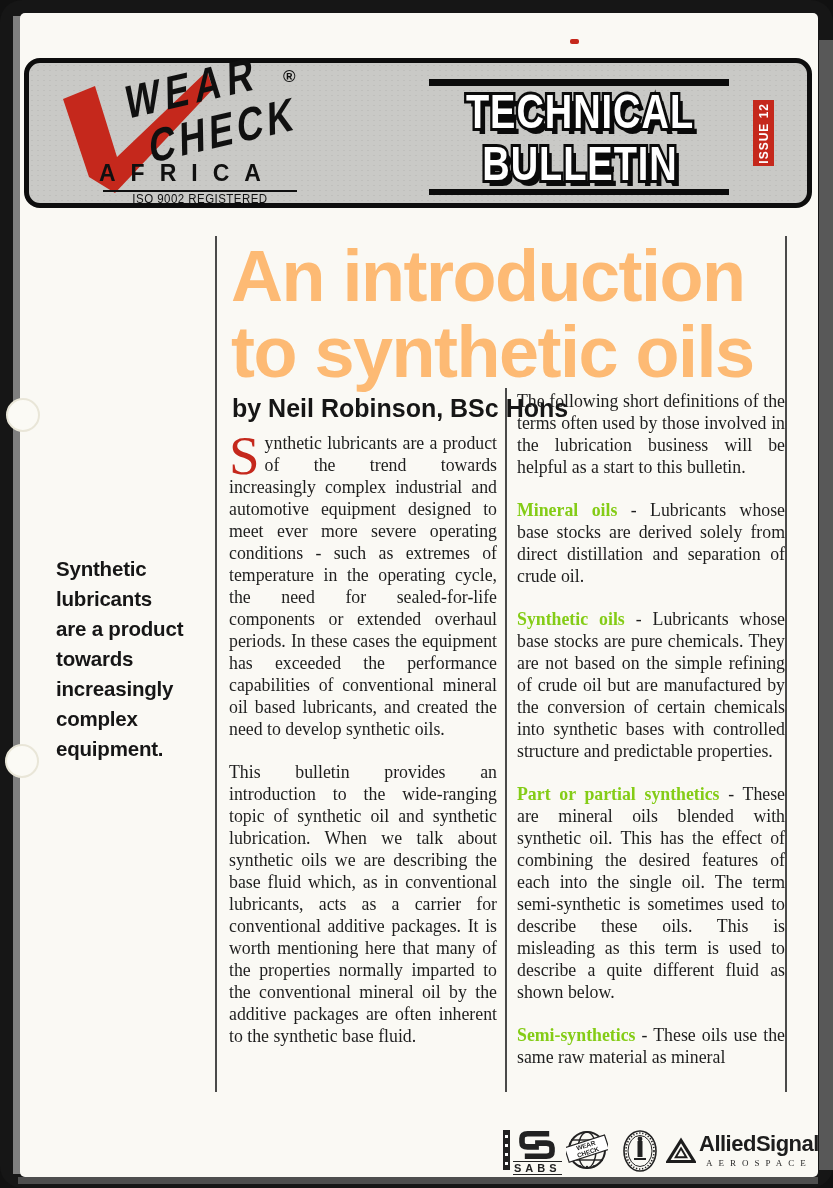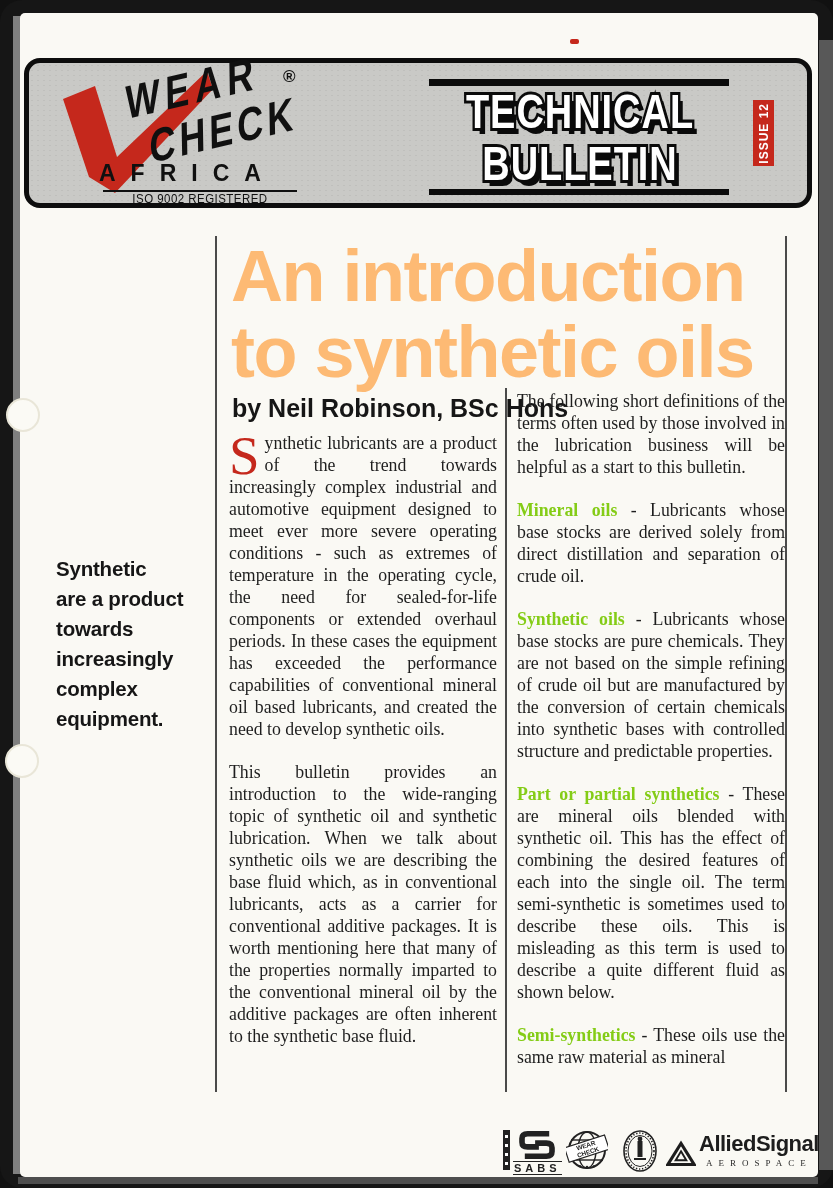--- a/index.html
+++ b/index.html
@@ -110,21 +110,21 @@
   .sabs{left:503px;top:4px;display:flex;align-items:flex-start;}
   .sabs-bar{width:7px;height:40px;background:#222;margin-right:3px;position:relative;}
   .sabs-bar i{position:absolute;left:2px;width:3px;height:3px;background:#fff;}
   .sabs-right{display:flex;flex-direction:column;align-items:center;}
   .sabs-word{
     font-size:11px;font-weight:700;letter-spacing:4px;color:#222;
     border-top:1.5px solid #222;border-bottom:1.5px solid #222;padding:0 1px;margin-top:1px;
   }
   .globe{left:566px;top:3px;}
   .emblem{left:621px;top:2px;}
-  .allied{left:666px;top:7px;display:flex;align-items:flex-end;}
+  .allied{left:666px;top:7px;display:flex;align-items:center;}
   .allied-text{display:flex;flex-direction:column;margin-left:3px;}
   .allied-name{font-size:22px;font-weight:800;color:#1d1d1d;letter-spacing:-.5px;line-height:22px;}
   .allied-sub{
     font-family:"Liberation Serif",serif;font-size:9px;letter-spacing:6px;color:#2a2a2a;
     margin-top:3px;text-align:center;
   }
 </style>
 </head>
 <body>
 
@@ -170,20 +170,21 @@
 
 <div class="title">
   <div>An introduction</div>
   <div>to synthetic oils</div>
 </div>
 
 <div class="byline">by Neil Robinson, BSc Hons</div>
 
 <div class="pullquote">
   <div>Synthetic</div>
+  <div>lubricants</div>
   <div>are a product</div>
   <div>towards</div>
   <div>increasingly</div>
   <div>complex</div>
   <div>equipment.</div>
 </div>
 
 <div class="bodycol col1">
   <p><span class="dropcap">S</span><span>ynthetic lubricants are a product of the trend towards increasingly complex industrial and automotive equipment designed to meet ever more severe operating conditions - such as extremes of temperature in the operating cycle, the need for sealed-for-life components or extended overhaul periods. In these cases the equipment has exceeded the performance capabilities of conventional mineral oil based lubricants, and created the need to develop synthetic oils.</span></p>
   <p>This bulletin provides an introduction to the wide-ranging topic of synthetic oil and synthetic lubrication. When we talk about synthetic oils we are describing the base fluid which, as in conventional lubricants, acts as a carrier for conventional additive packages. It is worth mentioning here that many of the properties normally imparted to the conventional mineral oil by the additive packages are often inherent to the synthetic base fluid.</p>

